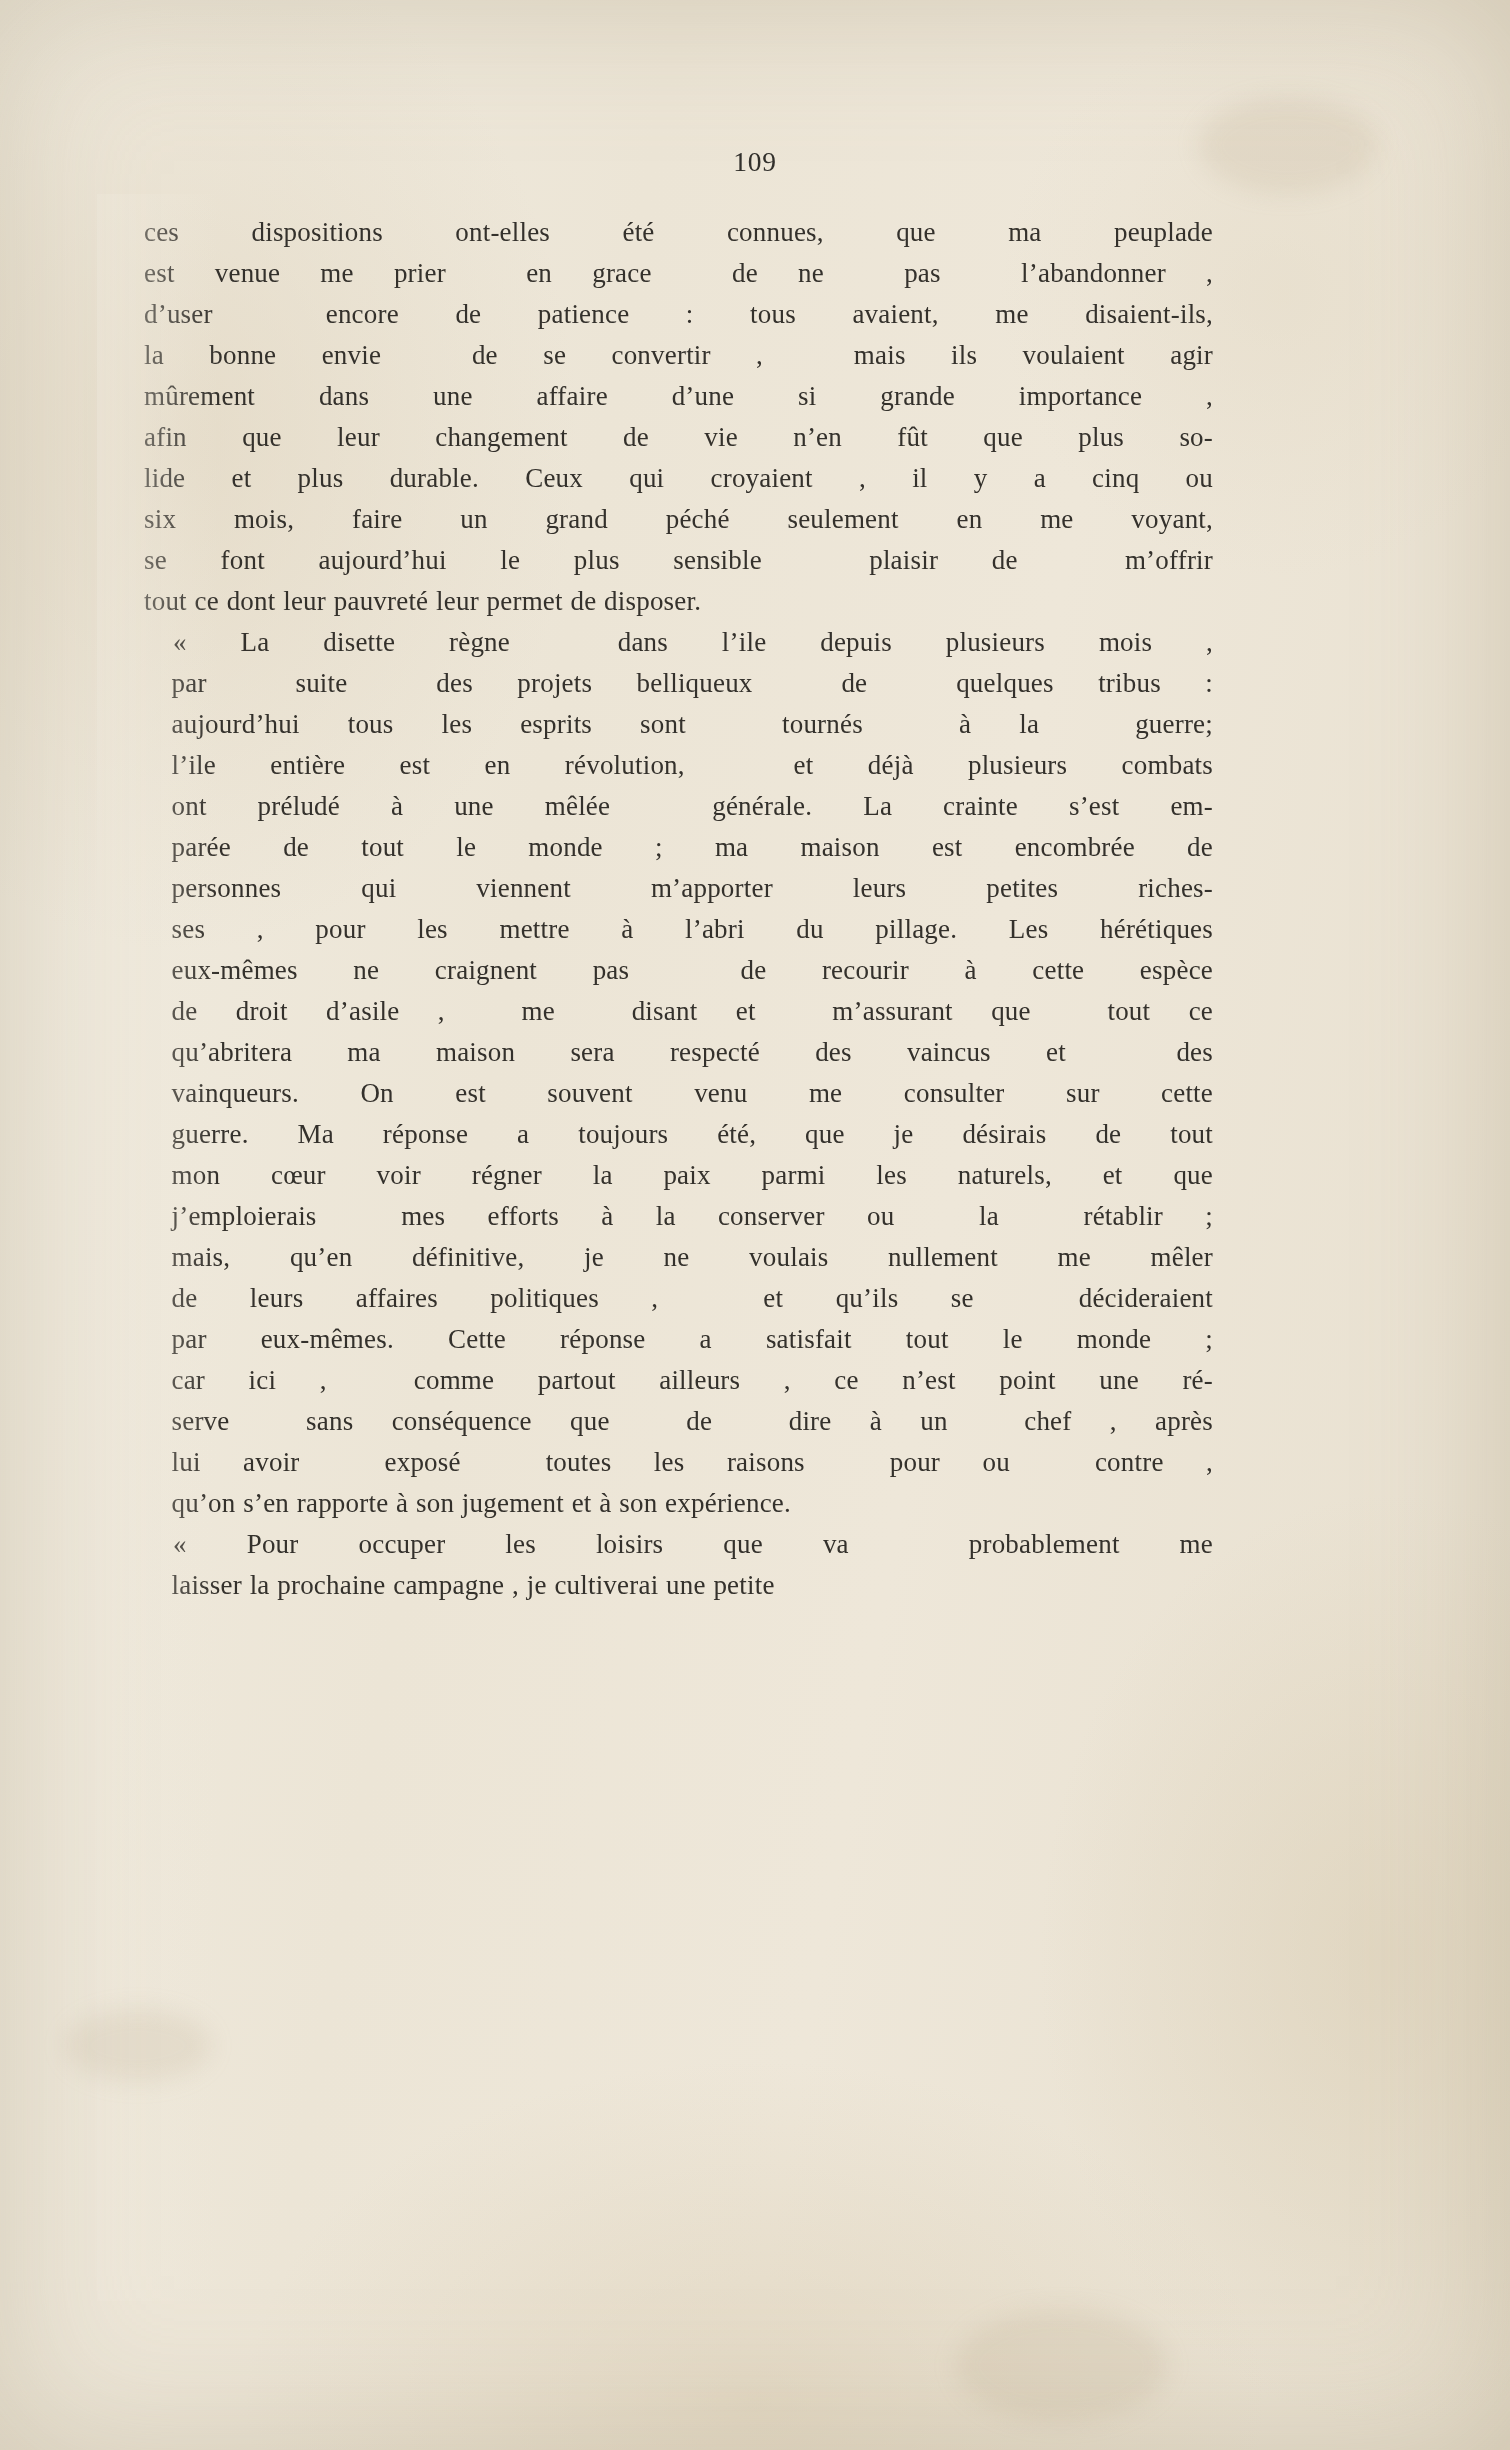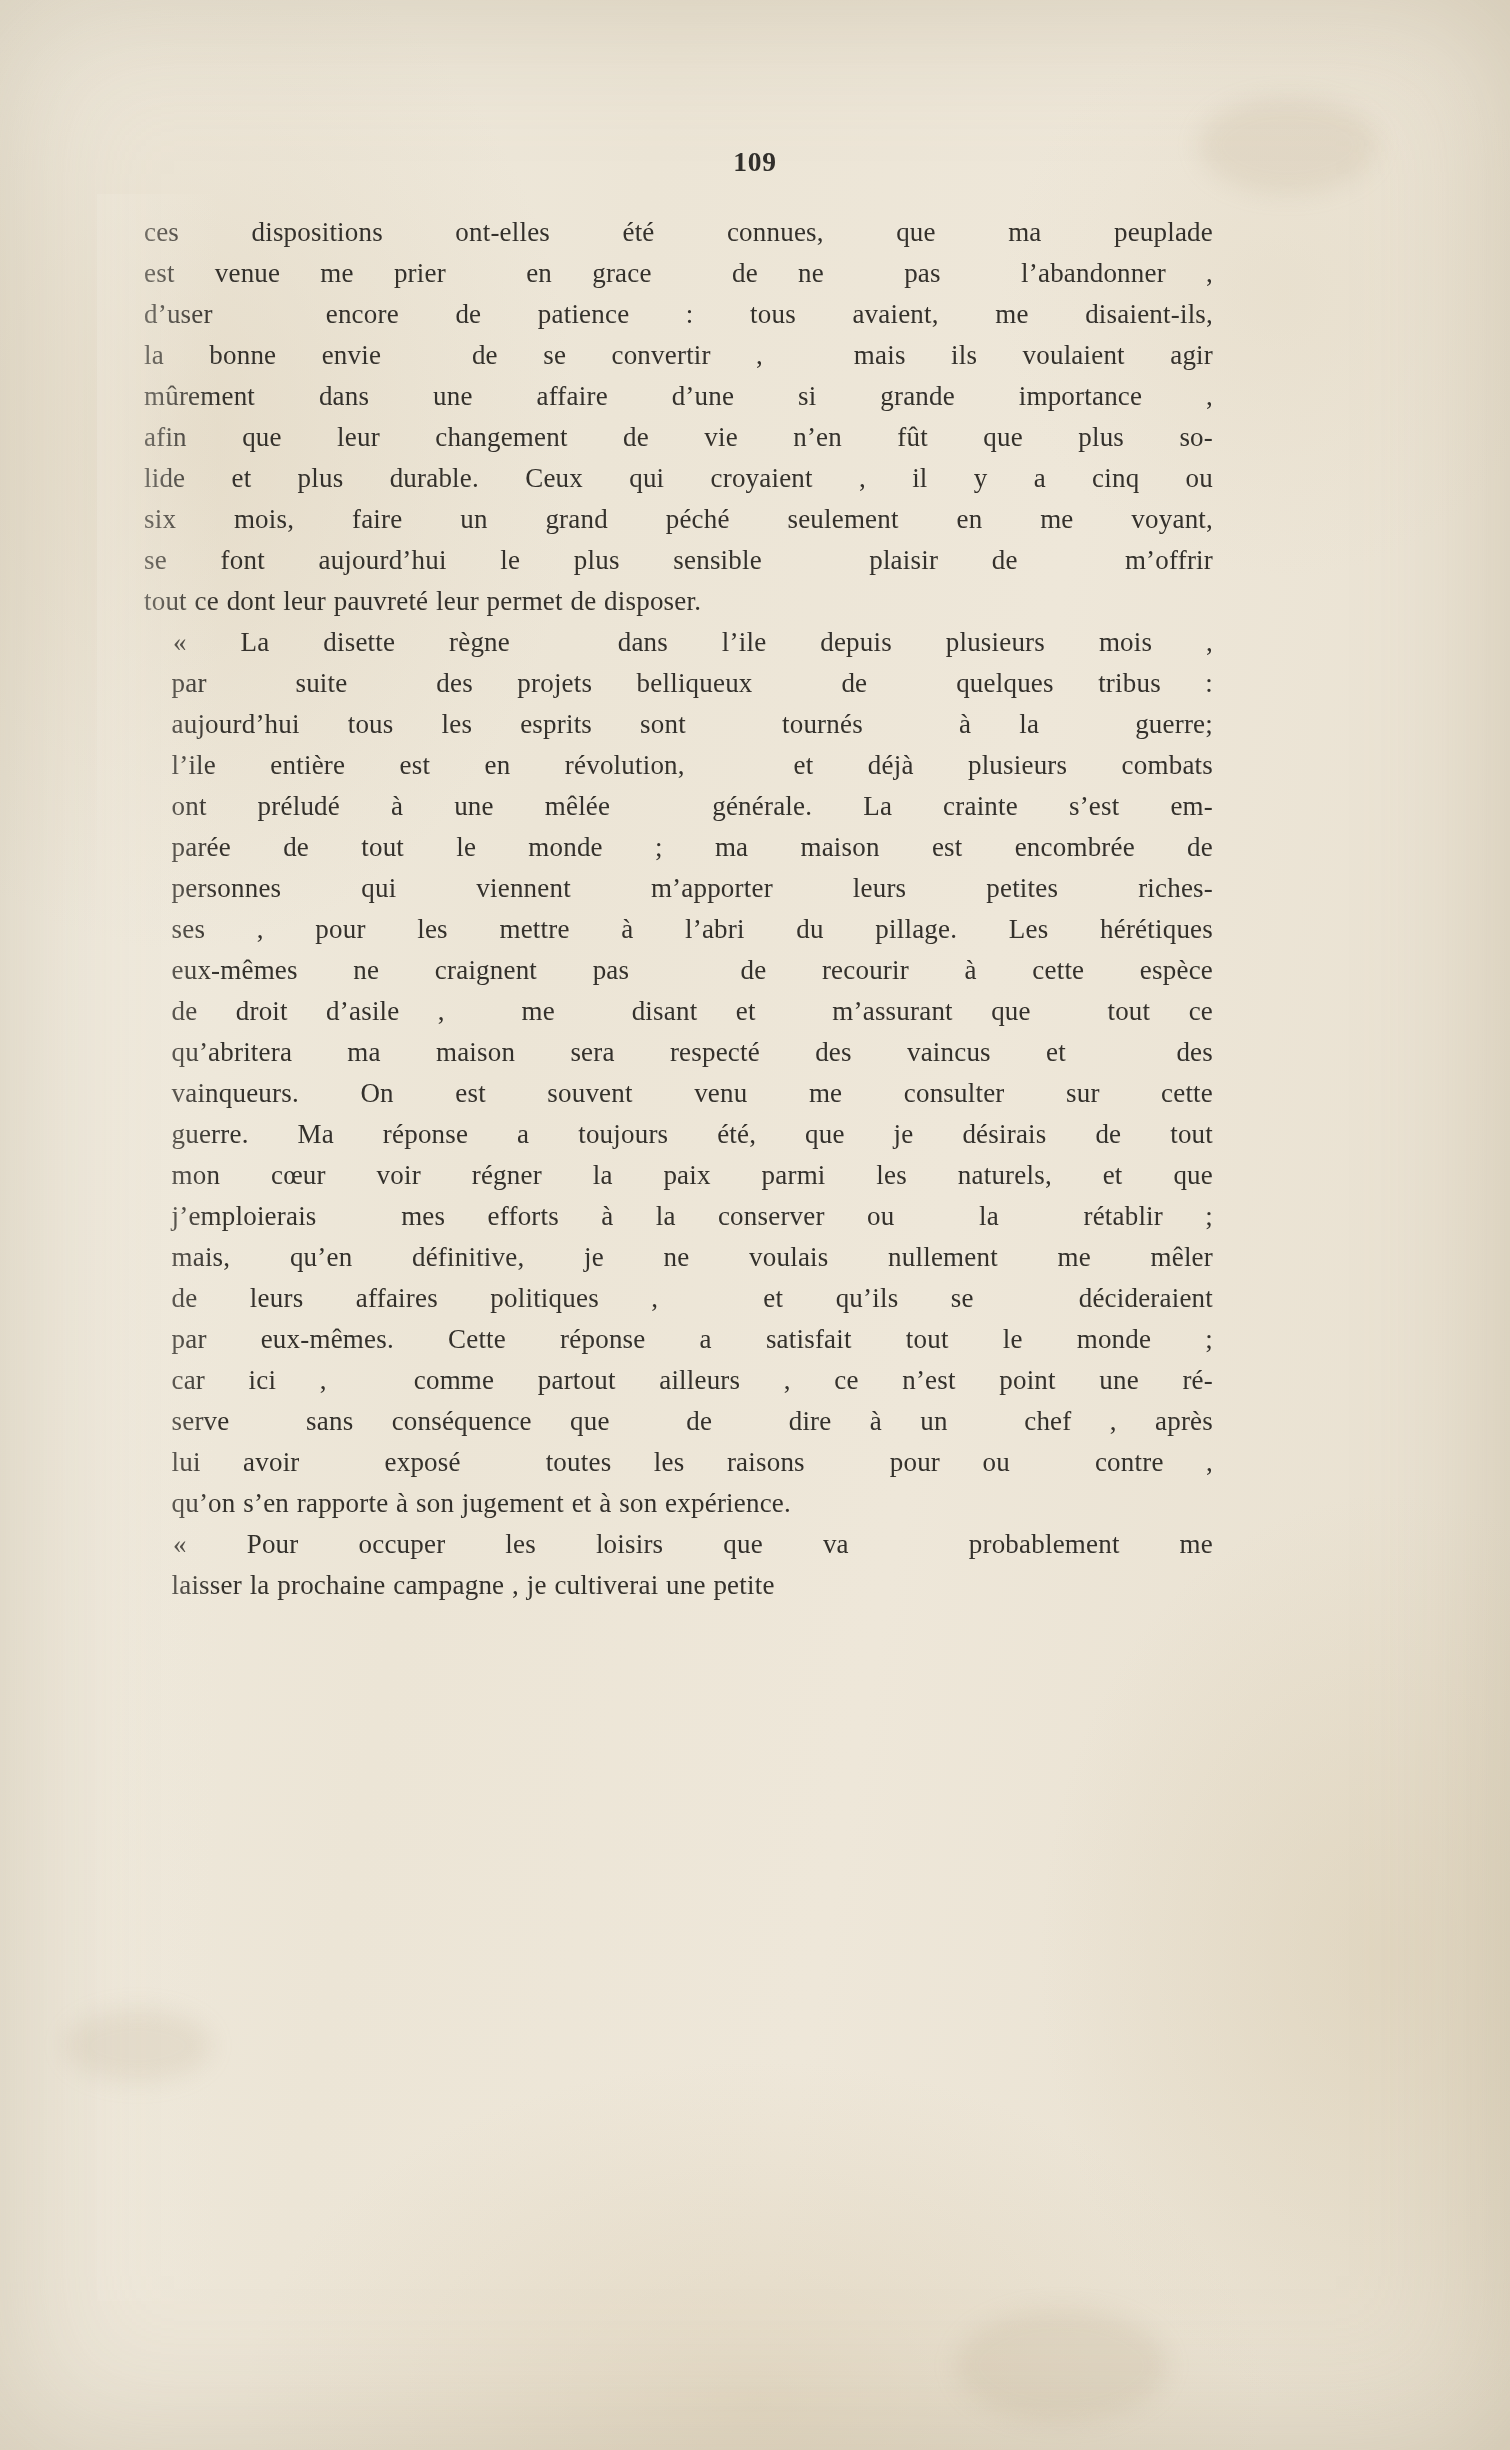--- a/index.html
+++ b/index.html
@@ -33,21 +33,20 @@
   .page-number {
     position: absolute;
     top: 146px;
     left: 0;
     width: 100%;
     text-align: center;
     font-size: 27.5px;
     letter-spacing: 0.8px;
     color: #32302c;
     font-family: "Liberation Serif", serif;
-    font-weight: bold;
   }
   .text-block {
     position: absolute;
     top: 212px;
     left: 144px;
     width: 1069px;
   }
   p.para {
     margin: 0;
     color: #34312c;

